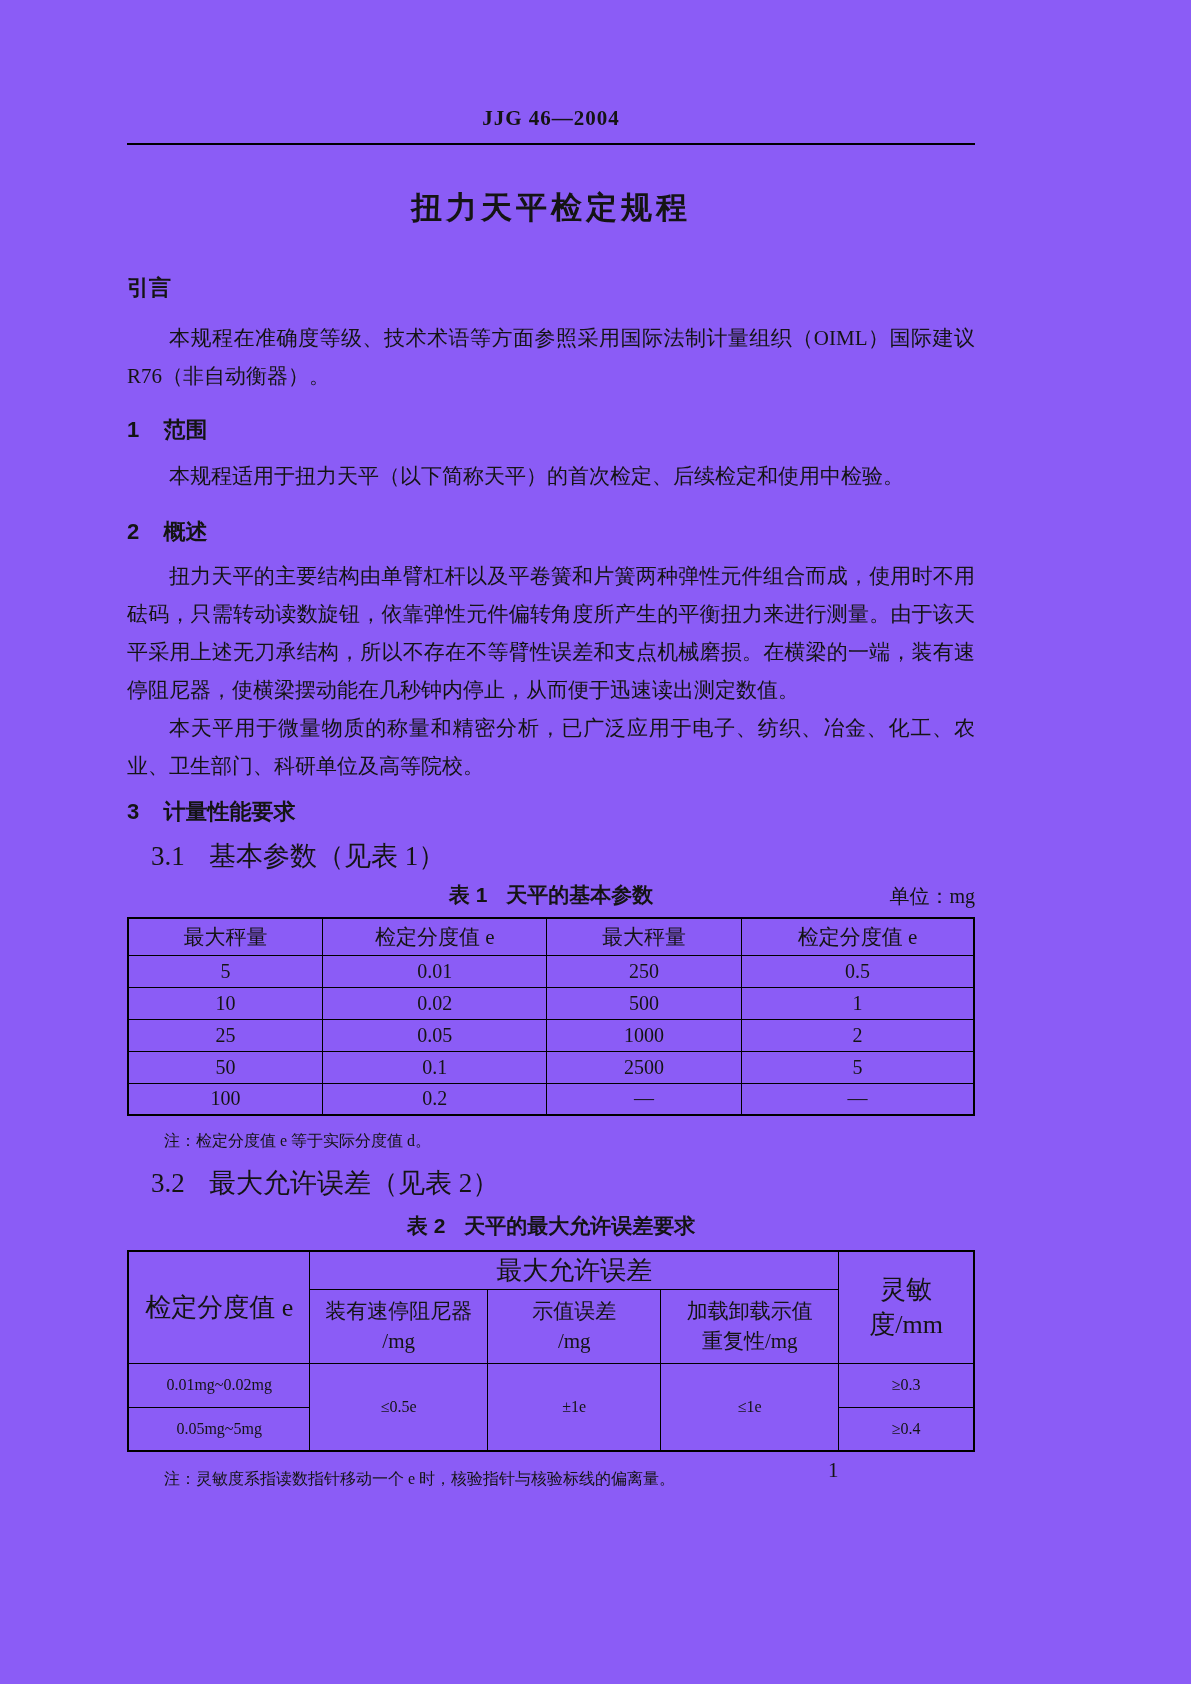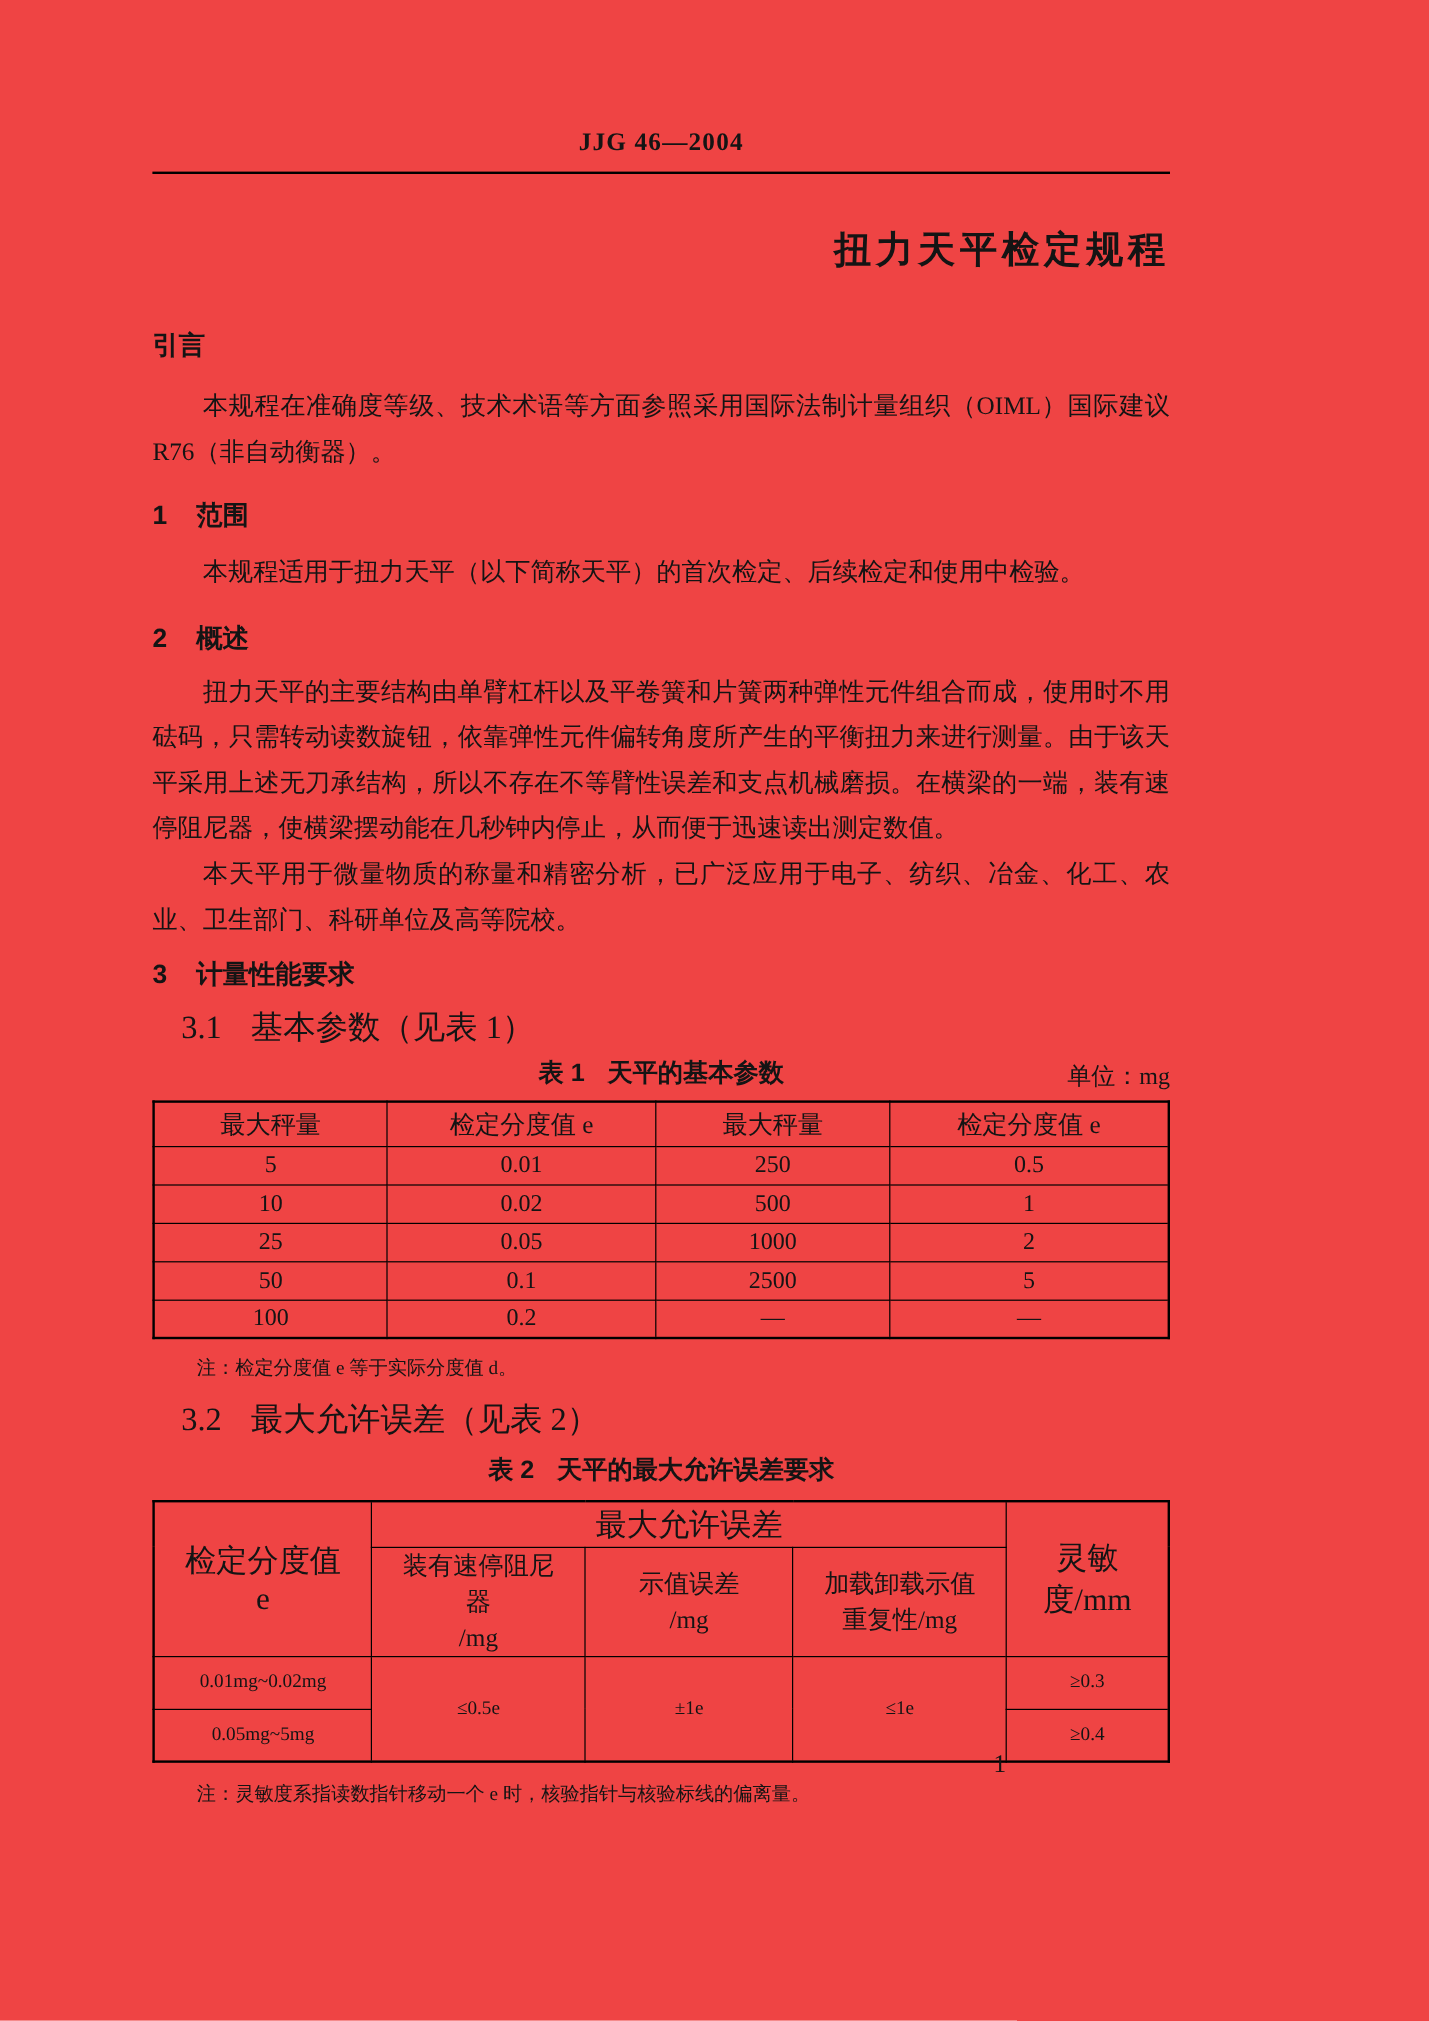--- a/index.html
+++ b/index.html
@@ -1,31 +1,31 @@
 <!DOCTYPE html>
 <html><head>
 <meta charset="utf-8">
 <style>
   * { margin:0; padding:0; box-sizing:border-box; }
   html,body { background:#ffffff; }
   .page {
-    position:relative; width:1191px; height:1684px; background:#ef4444;
+    position:relative; width:1191px; height:1684px; background:#8b5cf6;
     font-family:"Liberation Serif","DejaVu Serif",serif; color:#141414;
     overflow:hidden; margin:0 auto;
   }
   .content { position:absolute; left:127px; top:0; width:848px; }
 
   .doc-code {
     margin-top:106px; text-align:center; font-size:21px; font-weight:bold;
     letter-spacing:1px;
   }
   .header-rule { margin-top:12px; height:2px; background:#000; }
 
   .doc-title {
-    margin-top:42px; text-align:right; font-size:31px; font-weight:bold;
+    margin-top:42px; text-align:center; font-size:31px; font-weight:bold;
     font-family:"Liberation Sans","DejaVu Sans",sans-serif; letter-spacing:4px;
   }
 
   .sec-heading {
     font-family:"Liberation Sans","DejaVu Sans",sans-serif;
     font-weight:bold; font-size:22px; line-height:30px;
   }
   .sec-heading .h-num { margin-right:1.1em; }
   .mt-intro { margin-top:44px; }
   .mt-scope { margin-top:20px; }
@@ -53,21 +53,21 @@
   .unit-label {
     position:absolute; right:0; top:2px; font-size:20px; font-weight:normal;
     font-family:"Liberation Serif","DejaVu Serif",serif;
   }
   .caption-only { margin-top:14px; text-align:center; height:28px; }
 
   table { border-collapse:collapse; width:100%; table-layout:fixed; margin-top:8px; }
   table { border:2px solid #000; }
   th, td {
     border:1px solid #000; text-align:center; vertical-align:middle;
-    font-weight:normal; padding:0 19px;
+    font-weight:normal; padding:0 8px;
   }
   .t1 th { height:37px; font-size:21px; }
   .t1 td { height:32px; font-size:20px; }
   .t2 { margin-top:10px; }
   .t2 .hr1 th { height:38px; font-size:26px; }
   .t2 .hr2 th { height:74px; font-size:21px; line-height:30px; }
   .t2 td { height:44px; font-size:16px; }
 
   .note { margin-top:10px; font-size:16px; line-height:30px; padding-left:37px; }
   .mt-note2 { margin-top:12px; }

